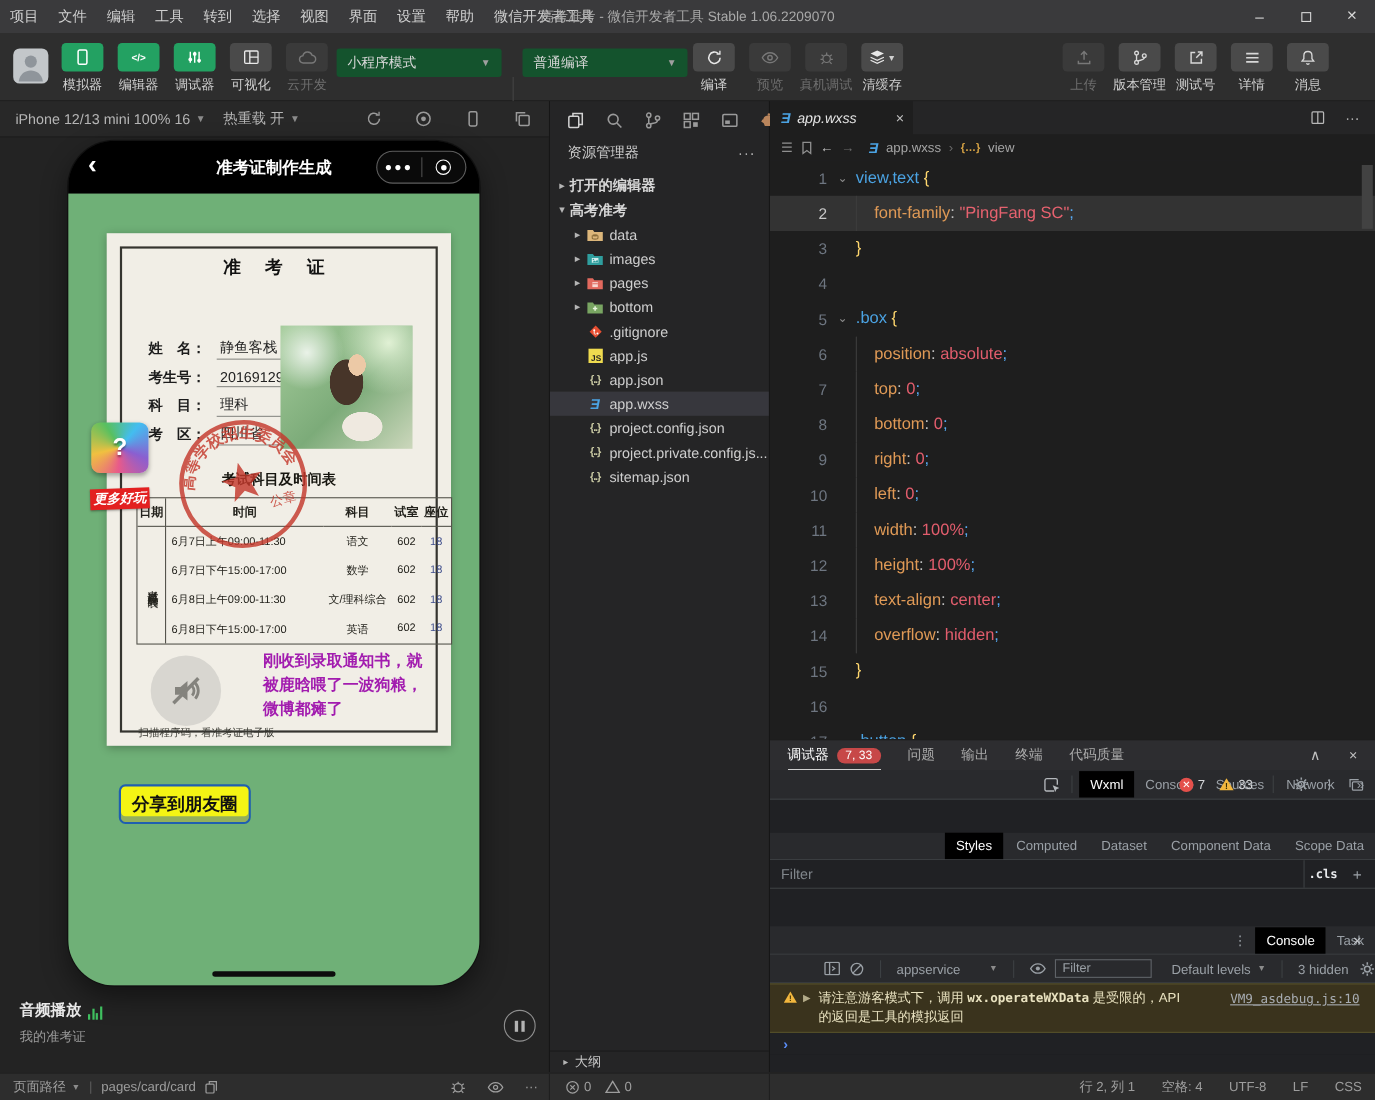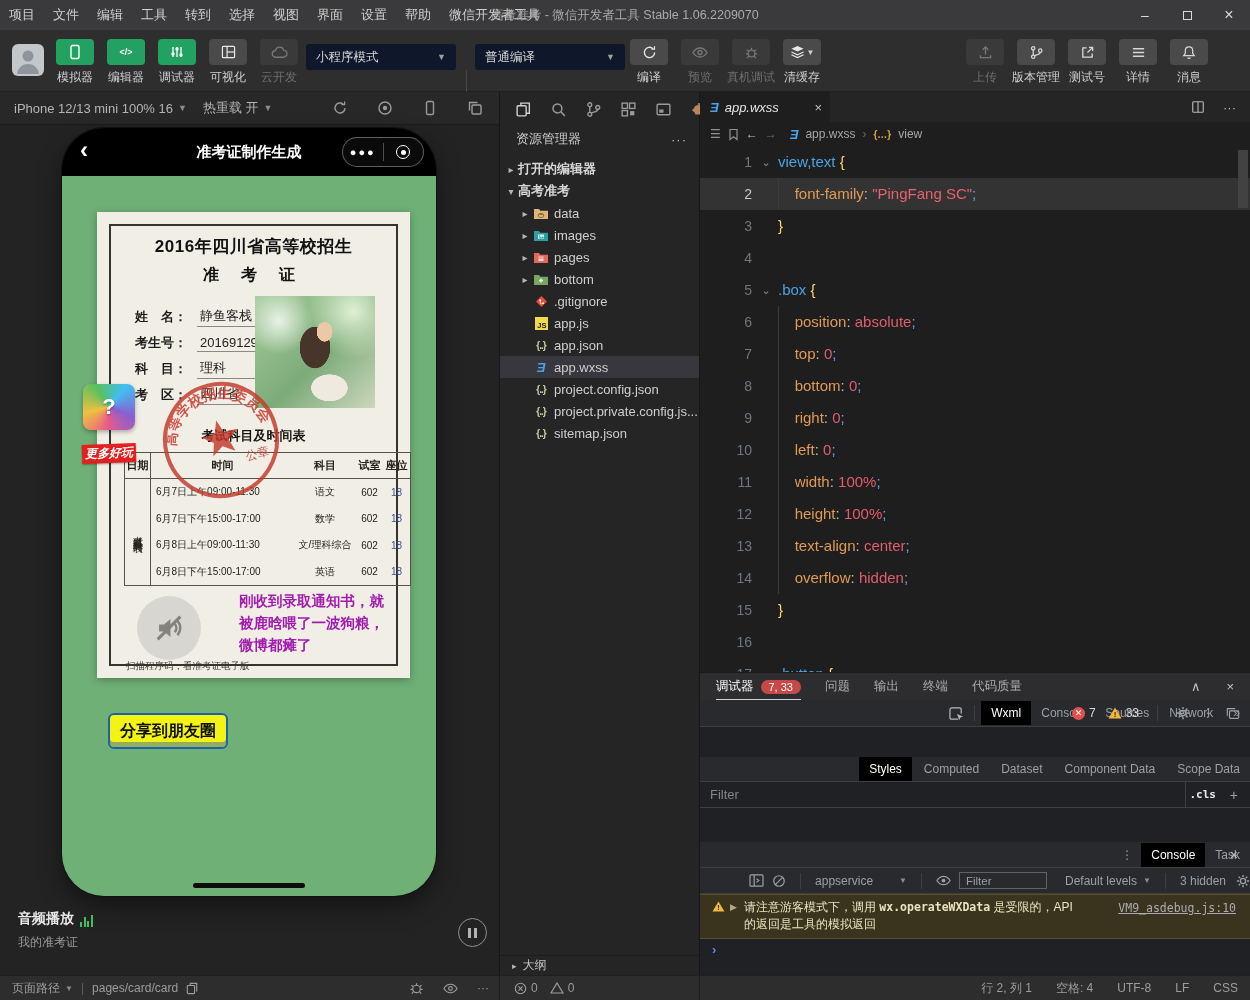--- a/index.html
+++ b/index.html
@@ -18,21 +18,21 @@
   
   #toolbar{position:absolute;left:0;top:30px;width:1250px;height:62px;background:#2e2e2e;border-bottom:1px solid #202020;}
   #avatar{position:absolute;left:12px;top:14px;width:32px;height:32px;border-radius:6px;background:#c3c7ca;overflow:hidden;}
   .tgroup{position:absolute;display:flex;gap:5px;}
   .tbtn{width:46px;display:flex;flex-direction:column;align-items:center;padding-top:9px;}
   .tbtn .ibox{width:38px;height:26px;border-radius:4px;display:flex;align-items:center;justify-content:center;background:#4a4a4a;}
   .tbtn.green .ibox{background:#23a162;}
   .tbtn.disabled .ibox{background:#3a3a3a;}
   .tbtn .lbl{margin-top:4px;font-size:12px;color:#cfcfcf;white-space:nowrap;}
   .tbtn.disabled .lbl{color:#6e6e6e;}
-  .tselect{position:absolute;top:14px;height:26px;background:#0f172a;border-radius:3px;color:#d8d8d8;font-size:12.5px;display:flex;align-items:center;padding:0 10px;}
+  .tselect{position:absolute;top:14px;height:26px;background:#14532d;border-radius:3px;color:#d8d8d8;font-size:12.5px;display:flex;align-items:center;padding:0 10px;}
   .tselect .caret{margin-left:auto;color:#9f9f9f;font-size:9px;}
   .vsep{position:absolute;top:40px;width:1px;height:26px;background:#454545;}
 
   
   #sim-panel{position:absolute;left:0;top:92px;width:500px;height:883px;background:#232323;border-right:1px solid #161616;}
   #explorer{position:absolute;left:500px;top:92px;width:200px;height:883px;background:#252526;border-right:1px solid #161616;display:flex;flex-direction:column;}
   #right-col{position:absolute;left:700px;top:92px;width:550px;height:883px;background:#202124;display:flex;flex-direction:column;}
 
   
   #simbar{height:33px;background:#282828;border-bottom:1px solid #1b1b1b;display:flex;align-items:center;color:#b5b5b5;font-size:13px;}
@@ -438,21 +438,20 @@
               <span class="ring">
                 <i></i>
               </span>
             </span>
         </div>
       </div>
       <div id="phone-screen">
 
         <div id="ticket">
           <div id="tk-inner">
-            <div id="tk-title">2016年四川省高等校招生</div>
             <div id="tk-sub">准 考 证</div>
             <div id="tk-fields">
                 <div class="tk-row">
     <span class="fl">姓　名：</span>
     <span class="fv">静鱼客栈</span>
                 </div>
                 <div class="tk-row">
     <span class="fl">考生号：</span>
     <span class="fv">2016912960</span>
                 </div>

